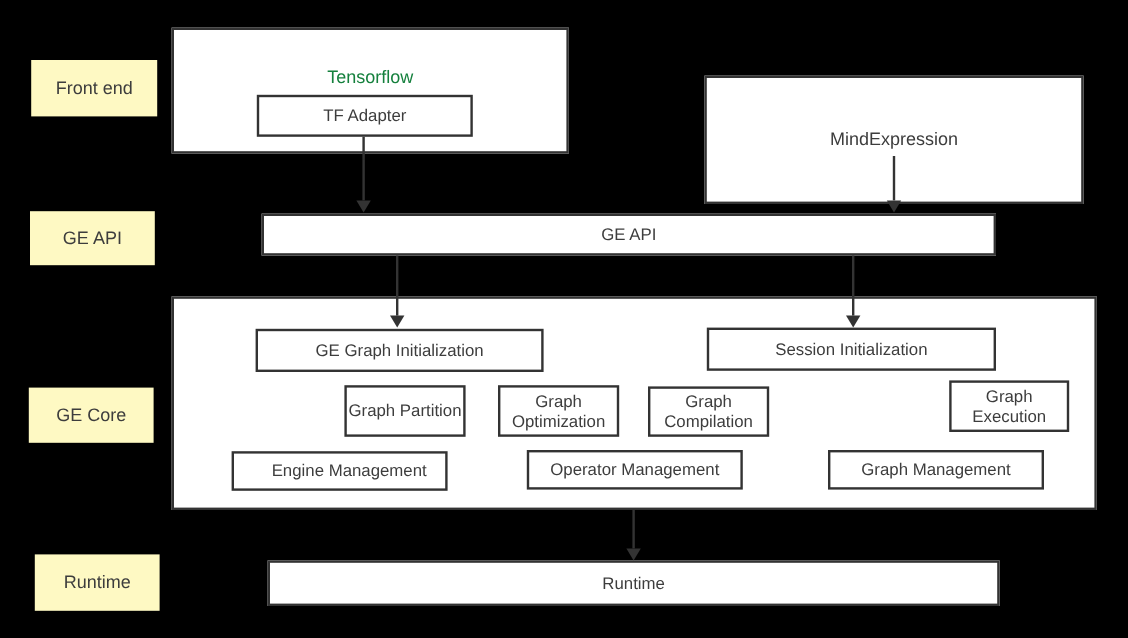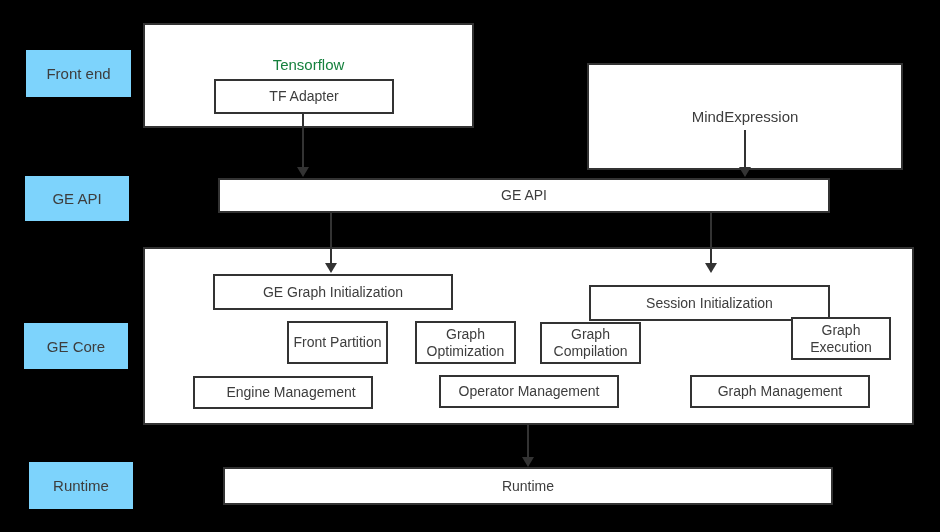--- a/index.html
+++ b/index.html
@@ -17,21 +17,21 @@
   .stage {
     position: absolute;
     width: 940px;
     height: 532px;
     top: 0;
     left: 0;
   }
   
   .row-label {
     position: absolute;
-    background: #7dd3fc;
+    background: #fef9c3;
     color: #3d3d3d;
     font-size: 15px;
     display: flex;
     align-items: center;
     justify-content: center;
     text-align: center;
   }
   
   .node {
     position: absolute;
@@ -94,23 +94,23 @@
     <div class="node" style="left:69px; top:54px; width:180px; height:35px;">TF Adapter</div>
   </div>
 
   <div class="node" style="left:587px; top:23px; width:316px; height:107px; font-size:15px;margin-top:40px;">MindExpression</div>
 
   <div class="node" style="left:218px; top:178px; width:612px; height:35px;">GE API</div>
 
   <div class="node" style="left:143px; top:247px; width:771px; height:178px;">
 
     <div class="node" style="left:68px; top:25px; width:240px; height:36px;">GE Graph Initialization</div>
-    <div class="node" style="left:444px; top:24px; width:241px; height:36px;margin-top:12px;">Session Initialization</div>
+    <div class="node" style="left:444px; top:24px; width:241px; height:36px;">Session Initialization</div>
 
-    <div class="node" style="left:142px; top:72px; width:101px; height:43px;">Front Partition</div>
+    <div class="node" style="left:142px; top:72px; width:101px; height:43px;">Graph Partition</div>
     <div class="node" style="left:270px; top:72px; width:101px; height:43px;">Graph Optimization</div>
     <div class="node" style="left:395px; top:73px; width:101px; height:42px;">Graph Compilation</div>
     <div class="node" style="left:646px; top:68px; width:100px; height:43px;">Graph Execution</div>
 
     <div class="node" style="left:48px; top:127px; width:180px; height:33px;padding-left:16px;">Engine Management</div>
     <div class="node" style="left:294px; top:126px; width:180px; height:33px;">Operator Management</div>
     <div class="node" style="left:545px; top:126px; width:180px; height:33px;">Graph Management</div>
   </div>
 
   <div class="node" style="left:223px; top:467px; width:610px; height:38px;">Runtime</div>

